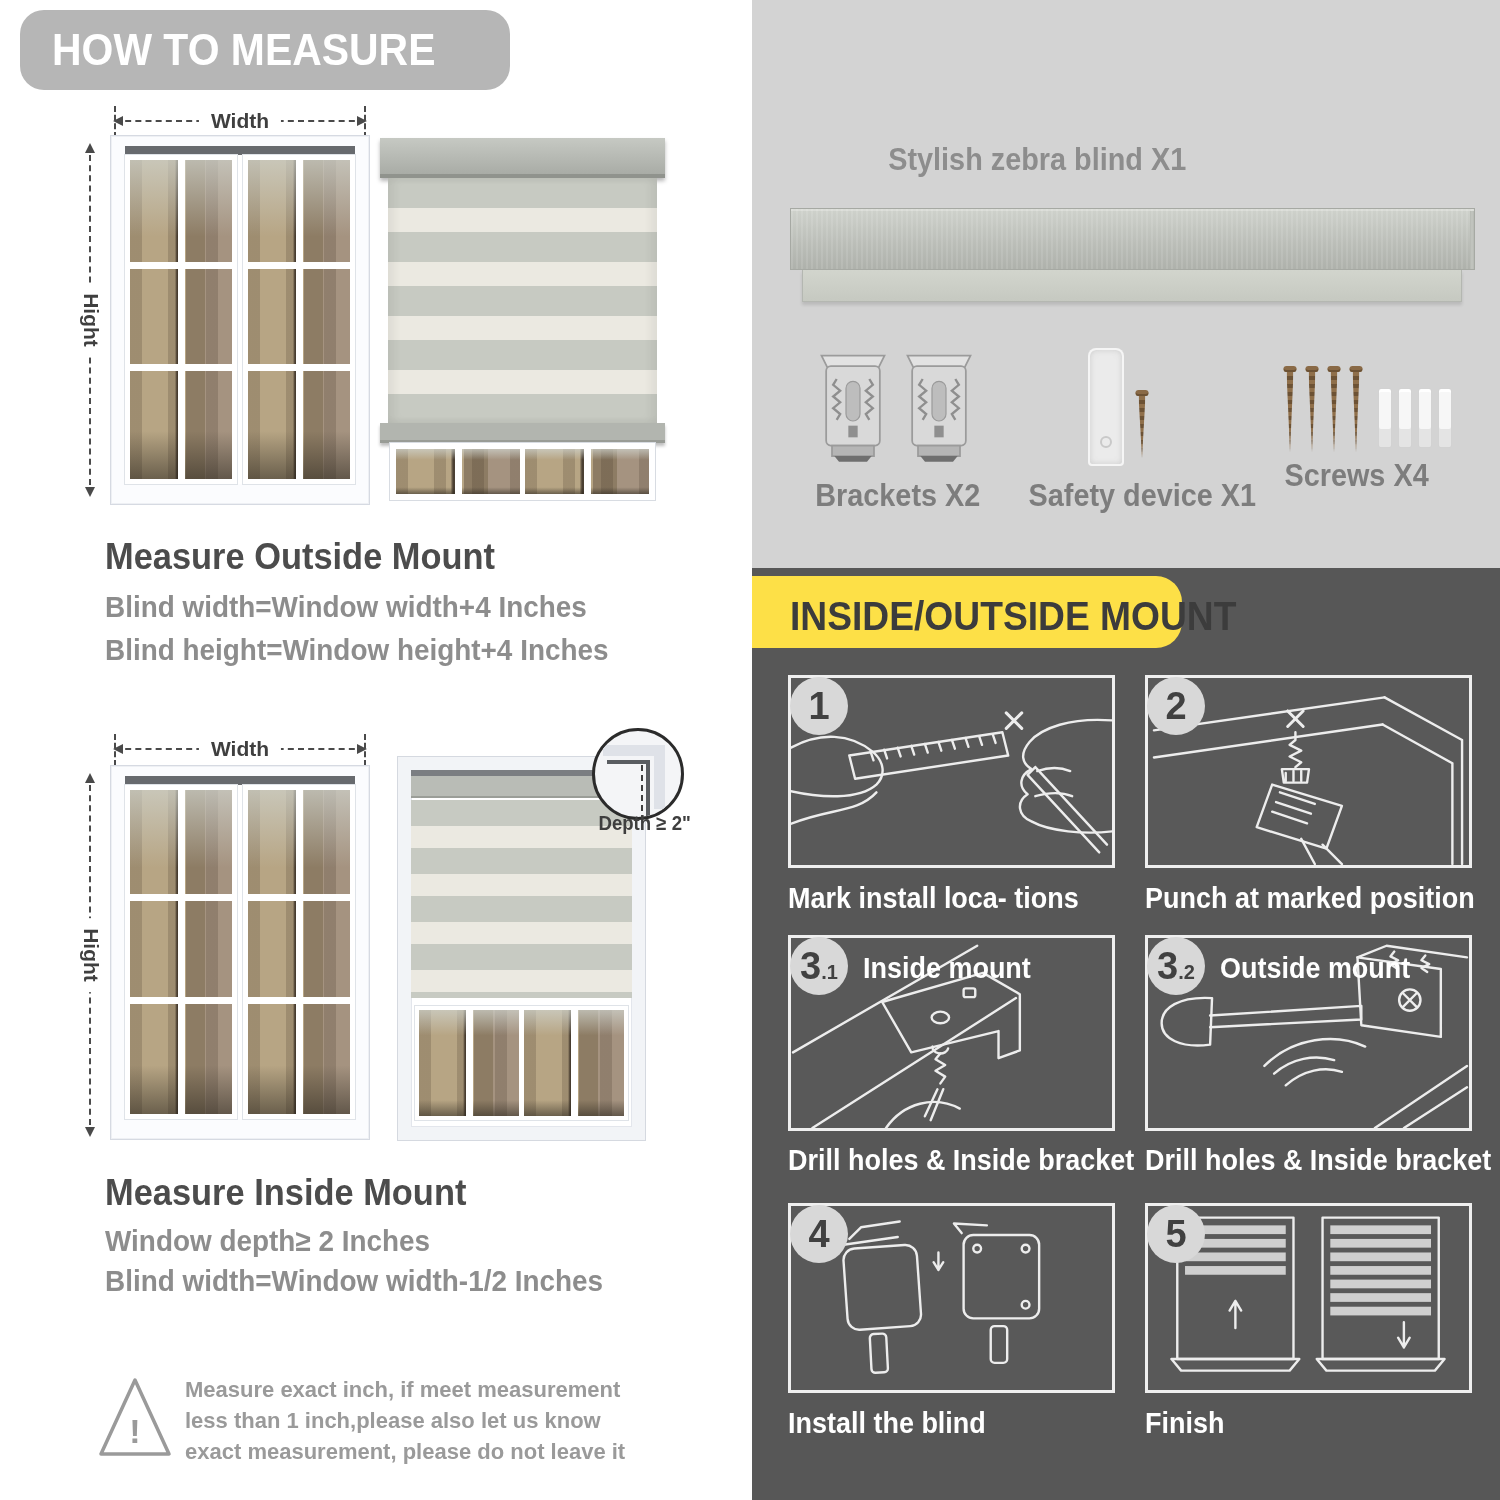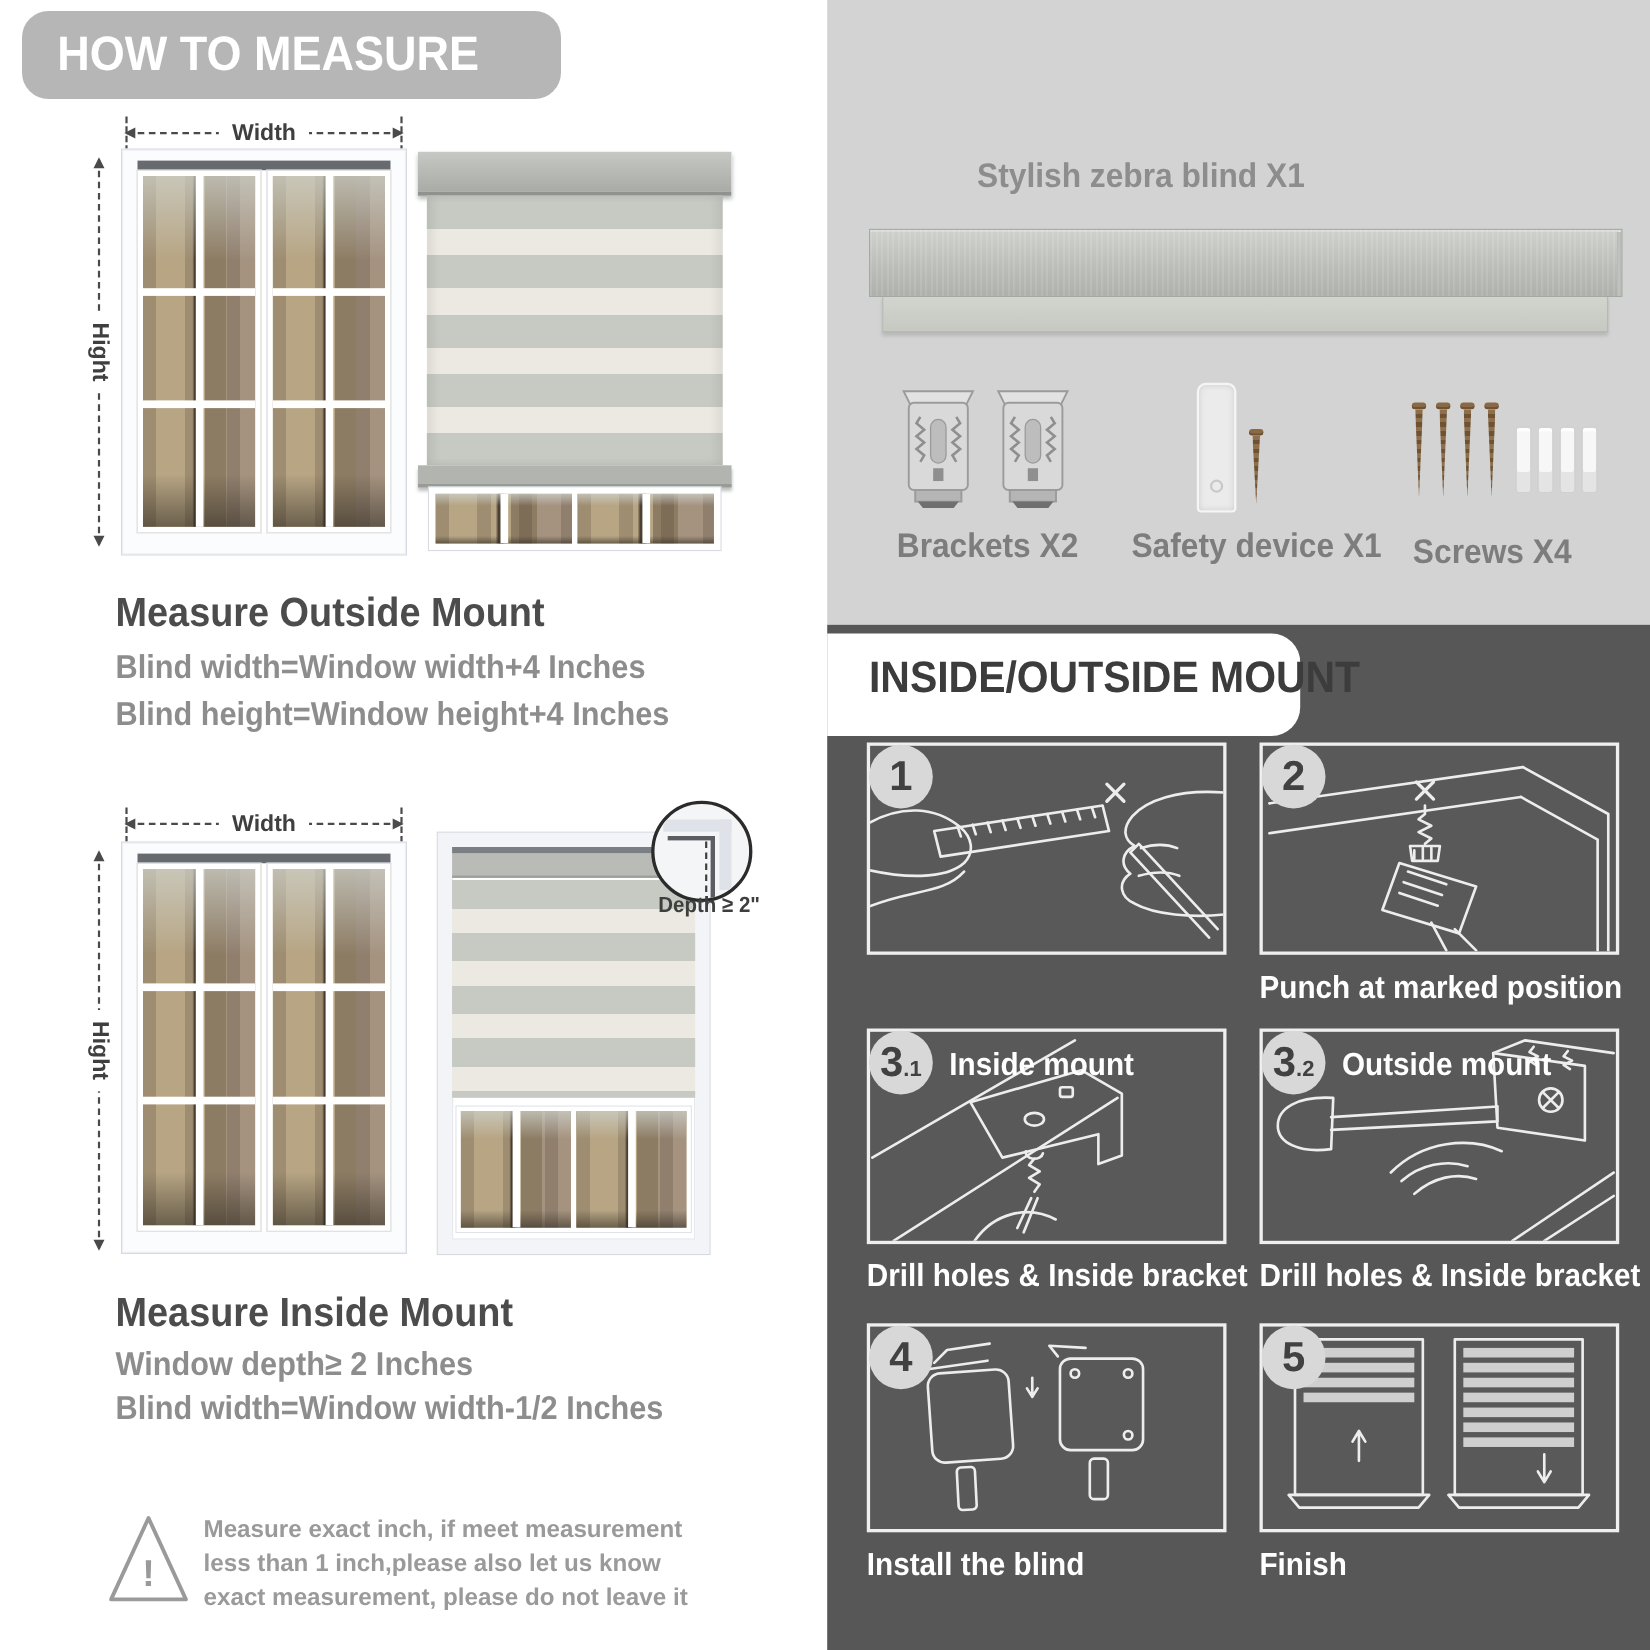--- a/index.html
+++ b/index.html
@@ -90,21 +90,21 @@
   .screw{position:absolute;width:8px;}
   .screw .sh{position:absolute;left:50%;transform:translateX(-50%);top:0;width:13px;height:6px;border-radius:3px;background:#8a6a46;box-shadow:inset 0 -2px 0 #6d5234;}
   .screw .st{position:absolute;left:50%;transform:translateX(-50%);top:6px;width:7px;
     background:repeating-linear-gradient(180deg,#8f6f4a 0 4px,#6d5234 4px 8px);clip-path:polygon(0 0,100% 0,50% 100%);}
   .anchor{position:absolute;width:14px;background:rgba(250,250,250,.92);border-radius:3px;
     box-shadow:inset 0 -18px 0 rgba(225,225,225,.9), inset 0 3px 0 #fff;border:1px solid rgba(200,200,200,.8);}
   .safety{background:rgba(255,255,255,.55);border:2px solid rgba(245,245,245,.95);border-radius:8px 8px 4px 4px;
     box-shadow:inset 0 0 6px rgba(150,150,150,.35);}
   .safety i{position:absolute;left:50%;bottom:16px;transform:translateX(-50%);width:12px;height:12px;border:2px solid #c9c9c9;border-radius:50%;}
 
-  .mount-box{left:0;top:8px;width:430px;height:93px;background:#ffffff;border-radius:0 26px 26px 0;
+  .mount-box{left:0;top:8px;width:430px;height:72px;background:#fde047;border-radius:0 26px 26px 0;
     font-size:40px;font-weight:700;line-height:80px;padding-left:38px;color:var(--mount-header-text);}
   .panel{position:absolute;width:327px;border:3px solid #efefef;background:#595959;}
   .badge{position:absolute;left:-1px;top:-1px;width:58px;height:58px;border-radius:50%;background:#d8d8d8;
     color:#414141;display:flex;align-items:center;justify-content:center;font-weight:700;}
   .badge .bm{font-size:38px;line-height:1;}
   .badge .bs{font-size:20px;line-height:1;margin-top:12px;}
   .step-title{position:absolute;left:72px;top:14px;color:#fff;font-size:29px;font-weight:700;}
   .step-caption{position:absolute;color:var(--caption-text);font-size:29px;font-weight:700;}
   .step-art{position:absolute;inset:0;width:100%;height:100%;}
   .step-art *{vector-effect:non-scaling-stroke;}
@@ -306,21 +306,21 @@
     <div class="anchor" style="left:646px;top:388px;height:60px;"></div>
     <div class="anchor" style="left:666px;top:388px;height:60px;"></div>
     <div class="anchor" style="left:686px;top:388px;height:60px;"></div>
 
     <div class="abs item-label" style="left:38px;top:478px;width:215px;">
       <span class="cond-c">Brackets X2</span>
     </div>
     <div class="abs item-label" style="left:268px;top:478px;width:220px;">
       <span class="cond-c">Safety device X1</span>
     </div>
-    <div class="abs item-label" style="left:520px;top:484px;width:170px;text-decoration:underline;">
+    <div class="abs item-label" style="left:520px;top:458px;width:170px;text-decoration:underline;">
       <span class="cond-c">Screws X4</span>
     </div>
   </div>
 
   <div class="abs right-dark">
     <div class="abs mount-box">
       <span class="cond">INSIDE/OUTSIDE MOUNT</span>
     </div>
 
     <div class="panel" style="left:36px;top:107px;height:193px;">
@@ -333,20 +333,23 @@
           <path d="M220,36 l16,16 M236,36 l-16,16" stroke-width="3"></path>
           <path d="M332,44 C286,40 256,52 244,66 C234,78 236,88 246,94 C234,100 232,112 242,120 C230,128 232,142 246,148 C264,158 300,162 332,158"></path>
           <path d="M252,96 C264,92 276,92 286,96 M250,122 C264,118 278,118 288,122"></path>
           <path d="M250,92 L324,172 M242,100 L316,180 M250,92 L242,100"></path>
         </g>
       </svg>
       <div class="badge">
         <span class="bm">1</span>
           <span class="bs"></span>
       </div>
+    </div>
+    <div class="step-caption" style="left:36px;top:314px;">
+      <span class="cond">Mark install loca- tions</span>
     </div>
 
     <div class="panel" style="left:393px;top:107px;height:193px;">
       <svg class="step-art" viewBox="0 0 327 193">
         <g fill="none" stroke="#ededed" stroke-width="2.4" stroke-linecap="round" stroke-linejoin="round">
           <path d="M4,54 L242,20 M4,82 L240,48"></path>
           <path d="M242,20 L322,64 M240,48 L312,88 M322,64 L322,192 M312,88 L312,192"></path>
           <path d="M142,34 l16,16 M158,34 l-16,16" stroke-width="3"></path>
           <path d="M150,56 l0,8 l-6,5 l12,6 l-12,6 l12,6 l-6,5"></path>
           <path d="M136,94 h28 l-2,14 h-24 z M140,98 v8 M148,96 v10 M156,96 v10"></path>

